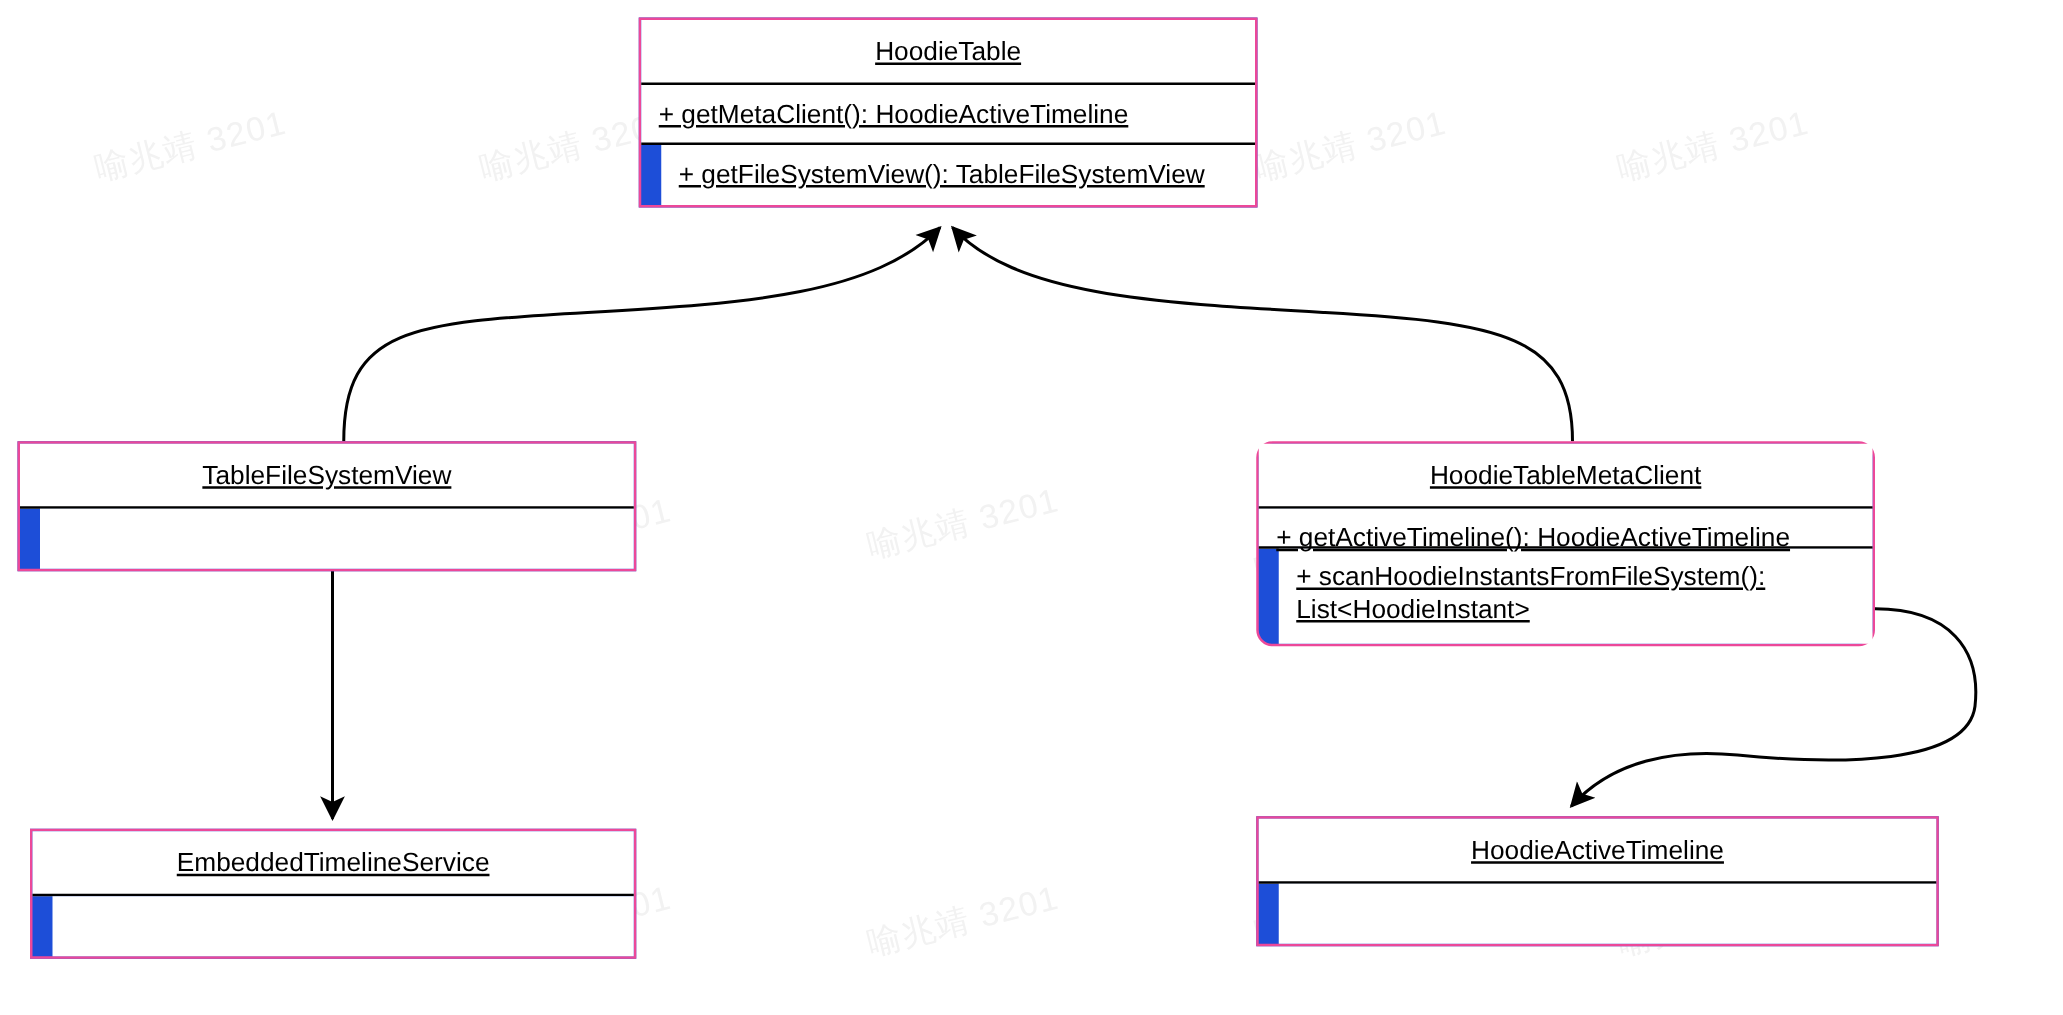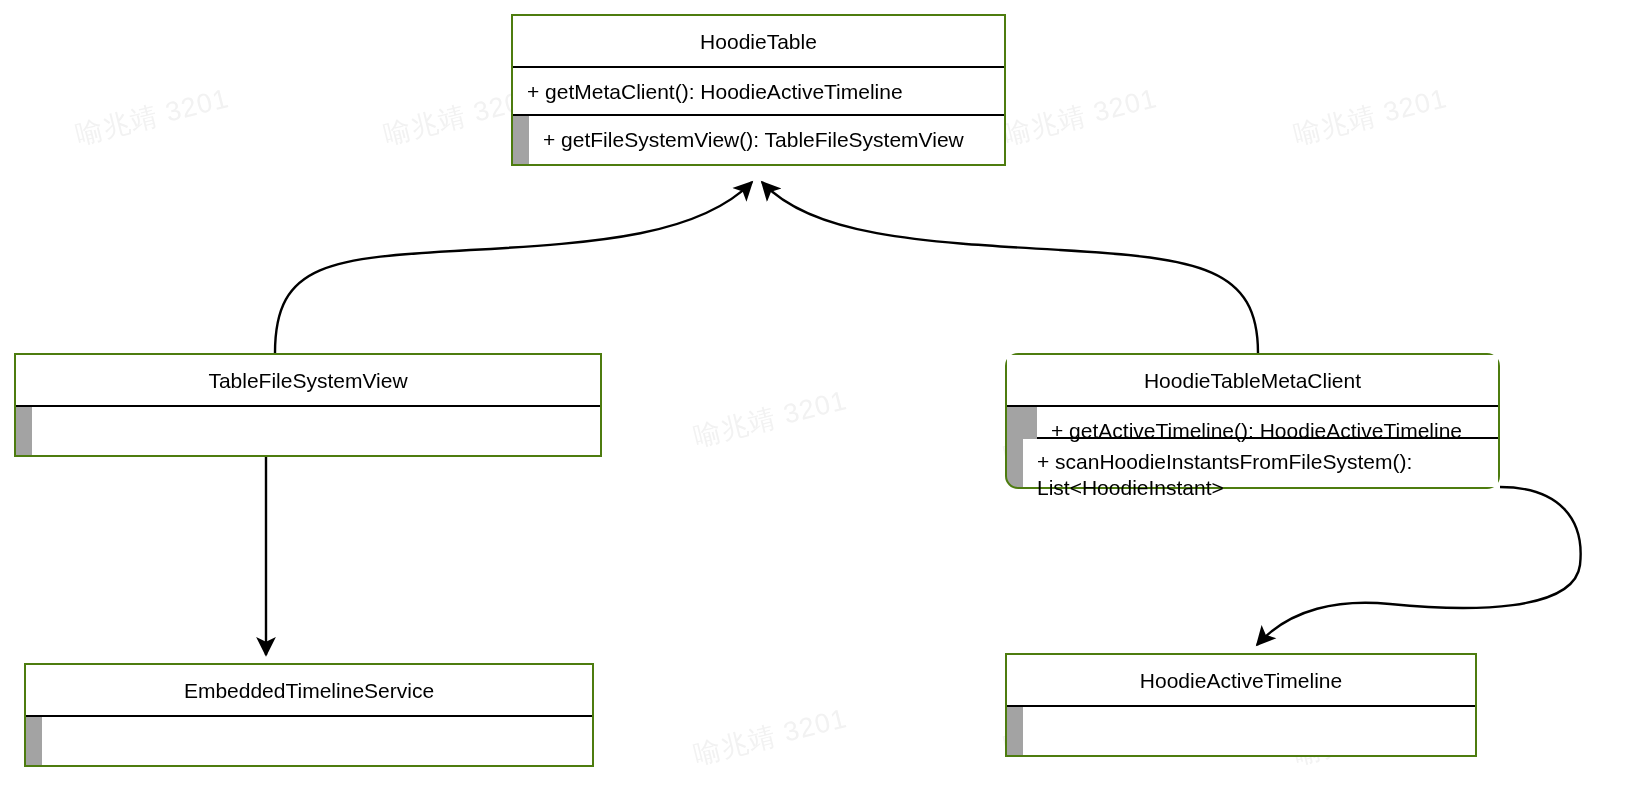--- a/index.html
+++ b/index.html
@@ -48,23 +48,24 @@
     left: 0; top: 0;
     width: 1650px;
     height: 812px;
     z-index: 2;
   }
 
   
   .uml-class {
     position: absolute;
     box-sizing: border-box;
-    background: #a3a3a3;
-    border: 2px solid #4d7c0f;
+    background: #1d4ed8;
+    border: 2px solid #ec4899;
     z-index: 3;
+    text-decoration: underline;
   }
   .uml-name {
     box-sizing: border-box;
     text-align: center;
     font-size: 21px;
     color: #000000;
     line-height: 1.2;
     padding: 13px 8px 12px 8px;
     border-bottom: 2px solid #000000;
     background: #ffffff;
@@ -86,31 +87,31 @@
   }
   .uml-compartment.empty {
     padding: 0;
     height: 40px;
   }
 
   
   #box-hoodie-table      { left: 511px;  top: 14px;  width: 495px;  }
   #box-hoodie-table .uml-compartment { height: 48px; padding-top: 11px; }
 
-  #box-tablefilesystemview { left: 14px;   top: 353px; width: 588px; }
+  #box-tablefilesystemview { left: 14px;   top: 353px; width: 495px; }
   #box-tablefilesystemview .uml-compartment.empty { height: 48px; }
 
   #box-hoodietablemetaclient { left: 1005px; top: 353px; width: 495px; border-radius: 13px; }
-  #box-hoodietablemetaclient .uml-compartment.m1 { height: 32px; padding-top: 11px; margin-left: 30px; }
-  #box-hoodietablemetaclient .uml-compartment.m2 { height: 48px; padding-top: 10px; }
+  #box-hoodietablemetaclient .uml-compartment.m1 { height: 32px; padding-top: 11px; }
+  #box-hoodietablemetaclient .uml-compartment.m2 { height: 76px; padding-top: 10px; }
 
-  #box-embeddedtimelineservice { left: 24px;   top: 663px; width: 570px; }
+  #box-embeddedtimelineservice { left: 24px;   top: 663px; width: 485px; }
   #box-embeddedtimelineservice .uml-compartment.empty { height: 48px; }
 
-  #box-hoodieactivetimeline  { left: 1005px; top: 653px; width: 472px; }
+  #box-hoodieactivetimeline  { left: 1005px; top: 653px; width: 546px; }
   #box-hoodieactivetimeline .uml-compartment.empty { height: 48px; }
 </style>
 </head>
 <body>
 
 <div id="canvas">
 
   <div id="watermark-layer">
       <div class="watermark" style="left: 72px; top: 118px; color: rgb(242, 242, 242);">喻兆靖 3201</div>
       <div class="watermark" style="left: 380px; top: 118px; color: rgb(242, 242, 242);">喻兆靖 3201</div>

